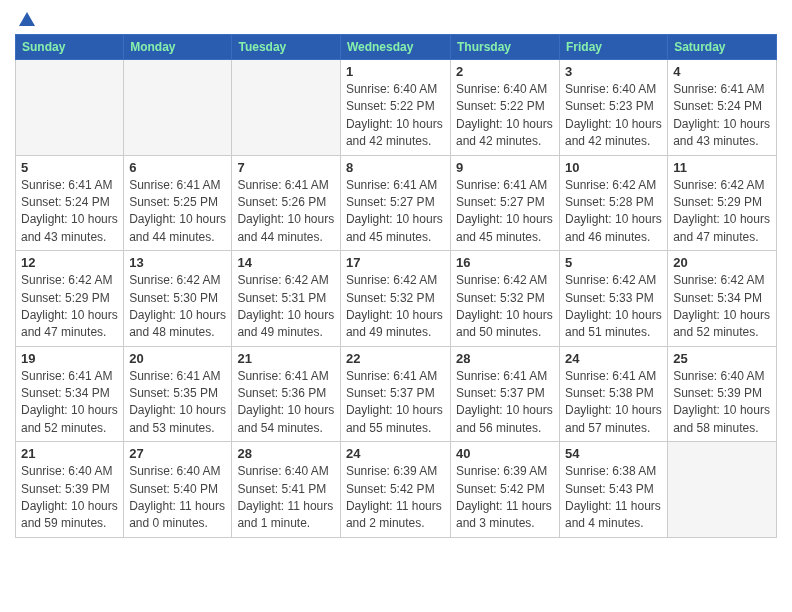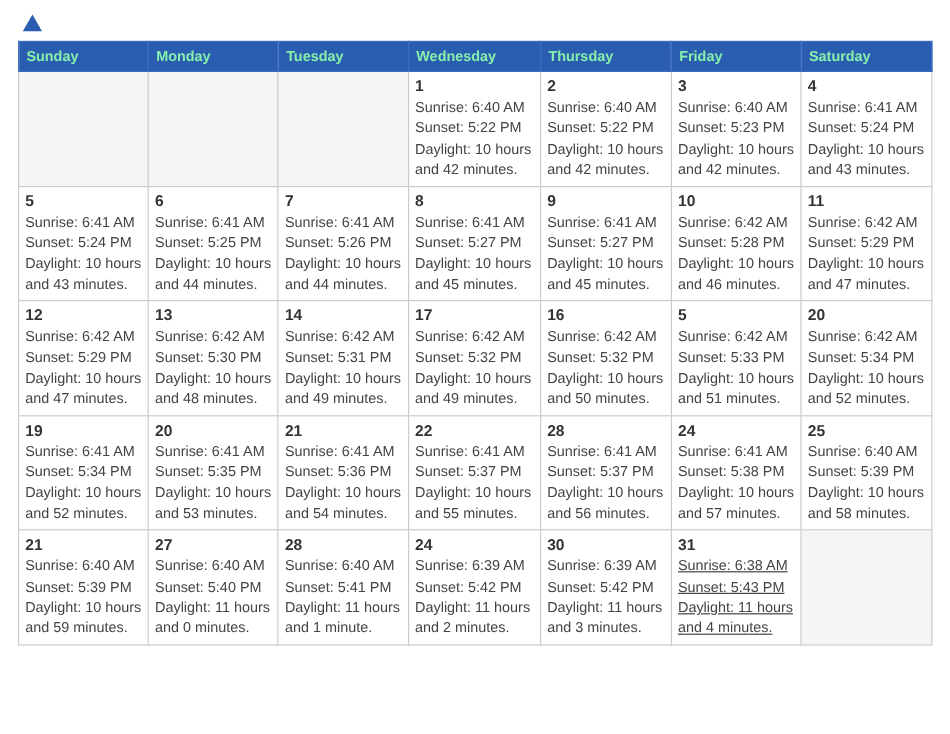--- a/index.html
+++ b/index.html
@@ -343,29 +343,29 @@
 and 1 minute.</div>
           </td>
           <td>
             <span class="day-num">24</span>
             <div class="day-info" style="white-space: pre-line;">Sunrise: 6:39 AM
 Sunset: 5:42 PM
 Daylight: 11 hours
 and 2 minutes.</div>
           </td>
           <td>
-            <span class="day-num">30</span>
+            <span class="day-num">40</span>
             <div class="day-info" style="white-space: pre-line;">Sunrise: 6:39 AM
 Sunset: 5:42 PM
 Daylight: 11 hours
 and 3 minutes.</div>
           </td>
           <td>
-            <span class="day-num">31</span>
-            <div class="day-info" style="white-space: pre-line; text-decoration: underline;">Sunrise: 6:38 AM
+            <span class="day-num">54</span>
+            <div class="day-info" style="white-space: pre-line;">Sunrise: 6:38 AM
 Sunset: 5:43 PM
 Daylight: 11 hours
 and 4 minutes.</div>
           </td>
           <td class="empty"></td>
         </tr>
       </tbody>
   </table>
 </div>
 

